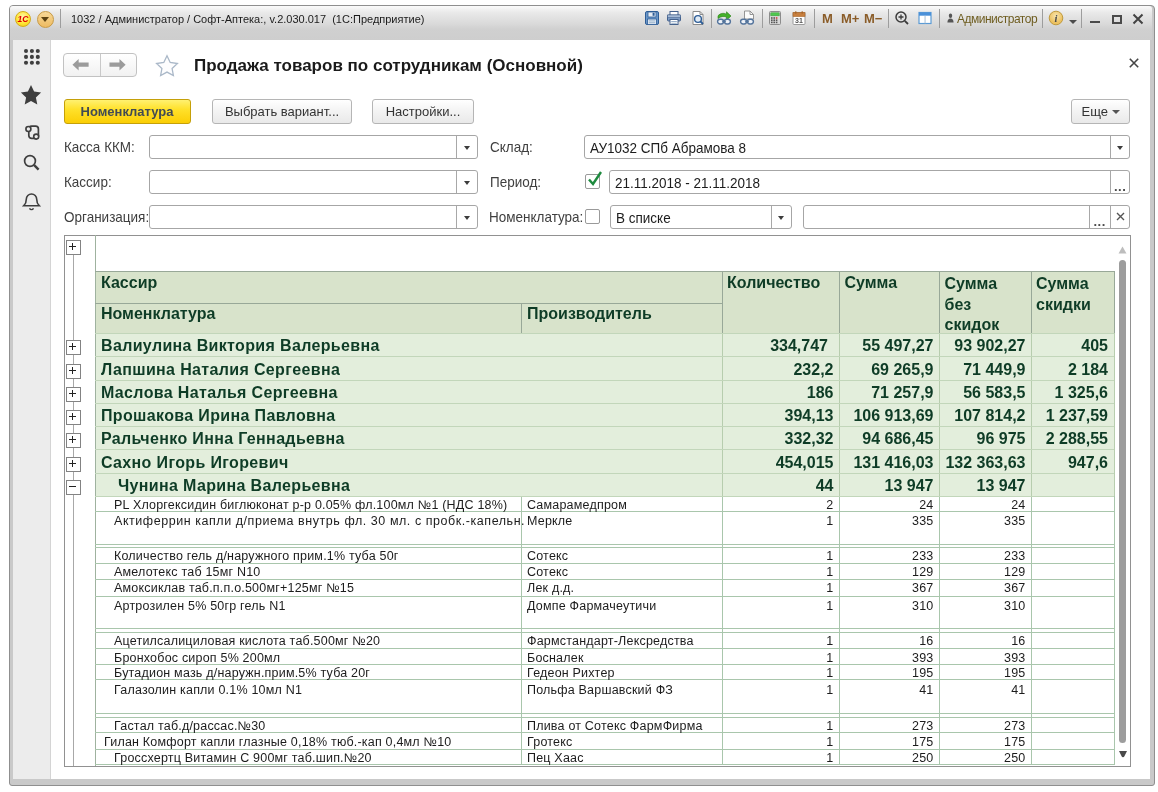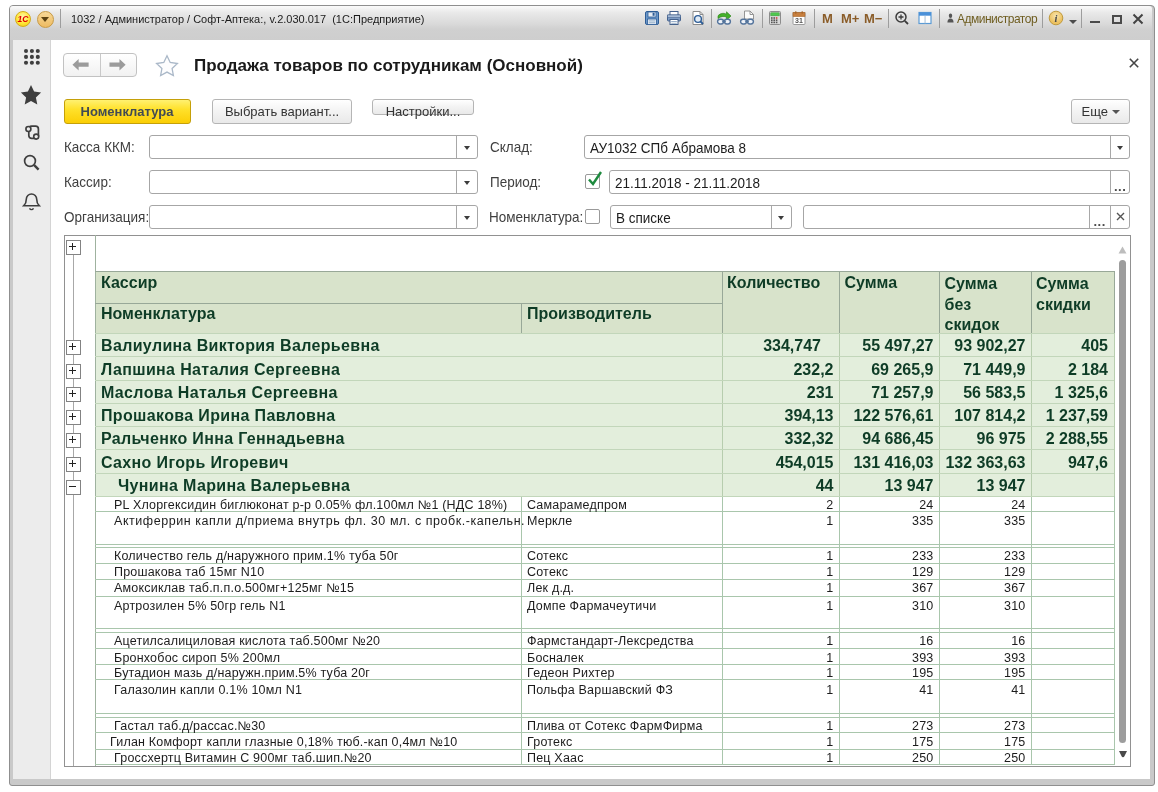--- a/index.html
+++ b/index.html
@@ -168,21 +168,21 @@
   </svg>
 <svg class="a" style="left:155px;top:54px;" width="24" height="23" viewBox="0 0 24 23">
     <path d="M12 1.8l3.2 6.7 7.2 1-5.3 5 1.3 7.1-6.4-3.5-6.4 3.5 1.3-7.1-5.3-5 7.2-1z" fill="#fdfdfe" stroke="#aab8c8" stroke-width="1.3"></path>
   </svg>
 <div class="a" style="left:194px;top:56px;font-size:17px;font-weight:bold;color:#1a1a1a;white-space:nowrap;">Продажа товаров по сотрудникам (Основной)</div>
 <svg class="a" style="left:1129px;top:58px;" width="10" height="10" viewBox="0 0 10 10">
     <path d="M0.8 0.8L9.2 9.2M9.2 0.8L0.8 9.2" stroke="#454545" stroke-width="1.6"></path>
   </svg>
 <div class="a" style="left:63.5px;top:99px;width:127px;height:25px;box-sizing:border-box;border:1px solid #c5a009;border-radius:3px;background:linear-gradient(#fff171,#ffe12b 40%,#fbce05);text-align:center;line-height:23px;font-size:13px;font-weight:bold;color:#414a54;">Номенклатура</div>
 <div class="btn" style="left:212px;top:99px;width:140px;height:25px;line-height:23px;">Выбрать вариант...</div>
-<div class="btn" style="left:372px;top:99px;width:102px;height:16px;line-height:23px;">Настройки...</div>
+<div class="btn" style="left:372px;top:99px;width:102px;height:25px;line-height:23px;">Настройки...</div>
 <div class="btn" style="left:1071px;top:99px;width:59px;height:25px;line-height:23px;">Еще <span style="display:inline-block;width:0;height:0;border-left:4px solid transparent;border-right:4px solid transparent;border-top:4px solid #555;vertical-align:2px;"></span></div>
 <div class="lbl" style="left:64px;top:139.3px;">Касса ККМ:</div>
 <div class="lbl" style="left:64px;top:174.3px;">Кассир:</div>
 <div class="lbl" style="left:64px;top:209.3px;">Организация:</div>
 <div class="lbl" style="left:490px;top:139.3px;">Склад:</div>
 <div class="lbl" style="left:490px;top:174.3px;">Период:</div>
 <div class="lbl" style="left:489px;top:209.3px;">Номенклатура:</div>
 <div class="inp" style="left:149px;top:135px;width:329px;height:24px;"></div>
 <div class="vl" style="left:456px;top:136px;height:22px;background:#a8a8a8;"></div>
 <div class="a" style="left:463.5px;top:145.5px;width:0;height:0;border-left:3.5px solid transparent;border-right:3.5px solid transparent;border-top:4px solid #3c3c3c;"></div>
@@ -256,46 +256,46 @@
 <div class="gtxt" style="left:844.5px;top:274px;">Сумма</div>
 <div class="gtxt" style="left:944.5px;top:274px;line-height:20.5px;">Сумма<br>без<br>скидок</div>
 <div class="gtxt" style="left:1036px;top:274px;line-height:20.5px;">Сумма<br>скидки</div>
 <div class="ebox" style="left:66px;top:240.0px;"></div>
 <div class="a" style="left:69.0px;top:246.0px;width:7px;height:1px;background:#222;"></div>
 <div class="a" style="left:72.0px;top:243.0px;width:1px;height:7px;background:#222;"></div>
 <div class="ebox" style="left:66px;top:340.2px;"></div>
 <div class="a" style="left:69.0px;top:346.2px;width:7px;height:1px;background:#222;"></div>
 <div class="a" style="left:72.0px;top:343.2px;width:1px;height:7px;background:#222;"></div>
 <div class="gtxt w" style="left:101px;top:337.3px;">Валиулина Виктория Валерьевна</div>
-<div class="gtxt num" style="right:337px;top:337.3px;">334,747</div>
+<div class="gtxt num" style="right:330px;top:337.3px;">334,747</div>
 <div class="gtxt num" style="right:224.5px;top:337.3px;">55 497,27</div>
 <div class="gtxt num" style="right:132.5px;top:337.3px;">93 902,27</div>
 <div class="gtxt num" style="right:50.0px;top:337.3px;">405</div>
 <div class="ebox" style="left:66px;top:363.5px;"></div>
 <div class="a" style="left:69.0px;top:369.5px;width:7px;height:1px;background:#222;"></div>
 <div class="a" style="left:72.0px;top:366.5px;width:1px;height:7px;background:#222;"></div>
 <div class="gtxt w" style="left:101px;top:360.6px;">Лапшина Наталия Сергеевна</div>
 <div class="gtxt num" style="right:324.5px;top:360.6px;">232,2</div>
 <div class="gtxt num" style="right:224.5px;top:360.6px;">69 265,9</div>
 <div class="gtxt num" style="right:132.5px;top:360.6px;">71 449,9</div>
 <div class="gtxt num" style="right:50.0px;top:360.6px;">2 184</div>
 <div class="ebox" style="left:66px;top:386.7px;"></div>
 <div class="a" style="left:69.0px;top:392.7px;width:7px;height:1px;background:#222;"></div>
 <div class="a" style="left:72.0px;top:389.7px;width:1px;height:7px;background:#222;"></div>
 <div class="gtxt w" style="left:101px;top:383.8px;">Маслова Наталья Сергеевна</div>
-<div class="gtxt num" style="right:324.5px;top:383.8px;">231</div>
+<div class="gtxt num" style="right:324.5px;top:383.8px;">186</div>
 <div class="gtxt num" style="right:224.5px;top:383.8px;">71 257,9</div>
 <div class="gtxt num" style="right:132.5px;top:383.8px;">56 583,5</div>
 <div class="gtxt num" style="right:50.0px;top:383.8px;">1 325,6</div>
 <div class="ebox" style="left:66px;top:410.0px;"></div>
 <div class="a" style="left:69.0px;top:416.0px;width:7px;height:1px;background:#222;"></div>
 <div class="a" style="left:72.0px;top:413.0px;width:1px;height:7px;background:#222;"></div>
 <div class="gtxt w" style="left:101px;top:407.1px;">Прошакова Ирина Павловна</div>
 <div class="gtxt num" style="right:324.5px;top:407.1px;">394,13</div>
-<div class="gtxt num" style="right:224.5px;top:407.1px;">122 576,61</div>
+<div class="gtxt num" style="right:224.5px;top:407.1px;">106 913,69</div>
 <div class="gtxt num" style="right:132.5px;top:407.1px;text-align:center;">107 814,2</div>
 <div class="gtxt num" style="right:50.0px;top:407.1px;">1 237,59</div>
 <div class="ebox" style="left:66px;top:433.2px;"></div>
 <div class="a" style="left:69.0px;top:439.2px;width:7px;height:1px;background:#222;"></div>
 <div class="a" style="left:72.0px;top:436.2px;width:1px;height:7px;background:#222;"></div>
 <div class="gtxt w" style="left:101px;top:430.3px;">Ральченко Инна Геннадьевна</div>
 <div class="gtxt num" style="right:324.5px;top:430.3px;">332,32</div>
 <div class="gtxt num" style="right:224.5px;top:430.3px;">94 686,45</div>
 <div class="gtxt num" style="right:132.5px;top:430.3px;">96 975</div>
 <div class="gtxt num" style="right:50.0px;top:430.3px;">2 288,55</div>
@@ -325,21 +325,21 @@
 <div class="dtxt num" style="right:324.5px;top:514.2px;">1</div>
 <div class="dtxt num" style="right:224.5px;top:514.2px;">335</div>
 <div class="dtxt num" style="right:132.5px;top:514.2px;">335</div>
 <div class="hl" style="left:95.0px;top:562.8px;width:1018.5px;background:#a9c6ac;"></div>
 <div class="dtxt" style="left:114px;top:548.9px;">Количество гель д/наружного прим.1% туба 50г</div>
 <div class="dtxt" style="left:527px;top:548.9px;">Сотекс</div>
 <div class="dtxt num" style="right:324.5px;top:548.9px;">1</div>
 <div class="dtxt num" style="right:224.5px;top:548.9px;">233</div>
 <div class="dtxt num" style="right:132.5px;top:548.9px;">233</div>
 <div class="hl" style="left:95.0px;top:578.6px;width:1018.5px;background:#a9c6ac;"></div>
-<div class="dtxt" style="left:114px;top:565.0px;">Прошакова таб 15мг N10</div>
+<div class="dtxt" style="left:114px;top:565.0px;">Амелотекс таб 15мг N10</div>
 <div class="dtxt" style="left:527px;top:565.0px;">Сотекс</div>
 <div class="dtxt num" style="right:324.5px;top:565.0px;">1</div>
 <div class="dtxt num" style="right:224.5px;top:565.0px;">129</div>
 <div class="dtxt num" style="right:132.5px;top:565.0px;">129</div>
 <div class="hl" style="left:95.0px;top:595.5px;width:1018.5px;background:#a9c6ac;"></div>
 <div class="dtxt" style="left:114px;top:580.8px;">Амоксиклав таб.п.п.о.500мг+125мг №15</div>
 <div class="dtxt" style="left:527px;top:580.8px;">Лек д.д.</div>
 <div class="dtxt num" style="right:324.5px;top:580.8px;">1</div>
 <div class="dtxt num" style="right:224.5px;top:580.8px;">367</div>
 <div class="dtxt num" style="right:132.5px;top:580.8px;">367</div>
@@ -373,21 +373,21 @@
 <div class="dtxt num" style="right:324.5px;top:682.7px;">1</div>
 <div class="dtxt num" style="right:224.5px;top:682.7px;">41</div>
 <div class="dtxt num" style="right:132.5px;top:682.7px;">41</div>
 <div class="hl" style="left:95.0px;top:732.4px;width:1018.5px;background:#a9c6ac;"></div>
 <div class="dtxt" style="left:114px;top:718.8px;">Гастал таб.д/рассас.№30</div>
 <div class="dtxt" style="left:527px;top:718.8px;">Плива от Сотекс ФармФирма</div>
 <div class="dtxt num" style="right:324.5px;top:718.8px;">1</div>
 <div class="dtxt num" style="right:224.5px;top:718.8px;">273</div>
 <div class="dtxt num" style="right:132.5px;top:718.8px;">273</div>
 <div class="hl" style="left:95.0px;top:748.6px;width:1018.5px;background:#a9c6ac;"></div>
-<div class="dtxt" style="left:110px;top:734.6px;">Гилан Комфорт капли глазные 0,18% тюб.-кап 0,4мл №10</div>
+<div class="dtxt" style="left:104px;top:734.6px;">Гилан Комфорт капли глазные 0,18% тюб.-кап 0,4мл №10</div>
 <div class="dtxt" style="left:527px;top:734.6px;">Гротекс</div>
 <div class="dtxt num" style="right:324.5px;top:734.6px;">1</div>
 <div class="dtxt num" style="right:224.5px;top:734.6px;">175</div>
 <div class="dtxt num" style="right:132.5px;top:734.6px;">175</div>
 <div class="hl" style="left:95.0px;top:763.5px;width:1018.5px;background:#a9c6ac;"></div>
 <div class="dtxt" style="left:114px;top:750.8px;">Гроссхертц Витамин С 900мг таб.шип.№20</div>
 <div class="dtxt" style="left:527px;top:750.8px;">Пец Хаас</div>
 <div class="dtxt num" style="right:324.5px;top:750.8px;">1</div>
 <div class="dtxt num" style="right:224.5px;top:750.8px;">250</div>
 <div class="dtxt num" style="right:132.5px;top:750.8px;">250</div>

